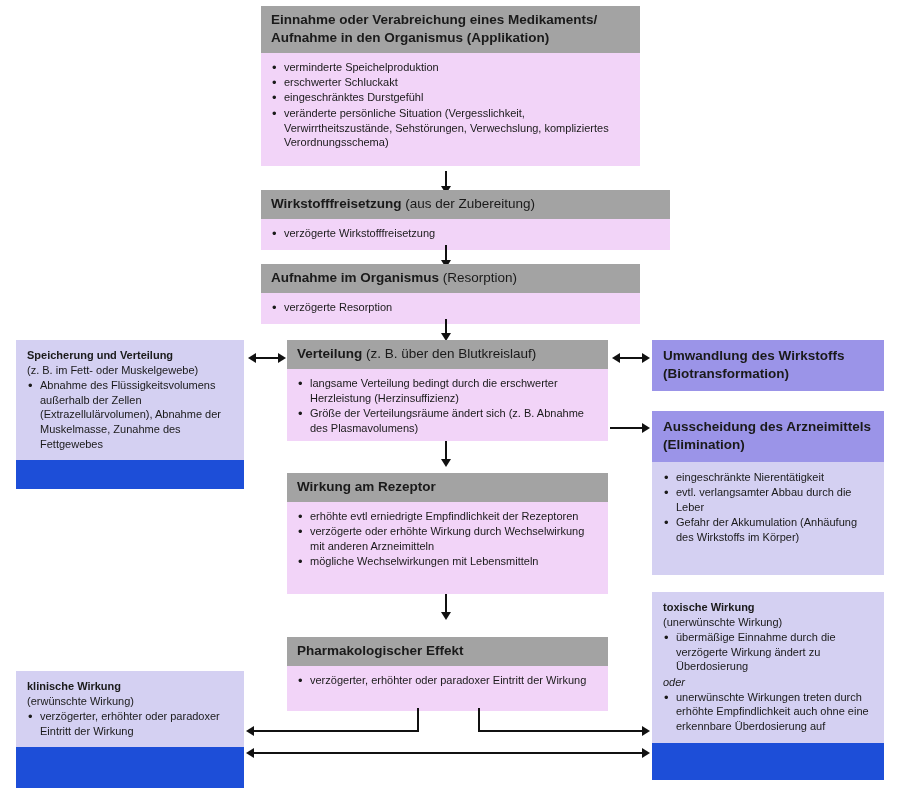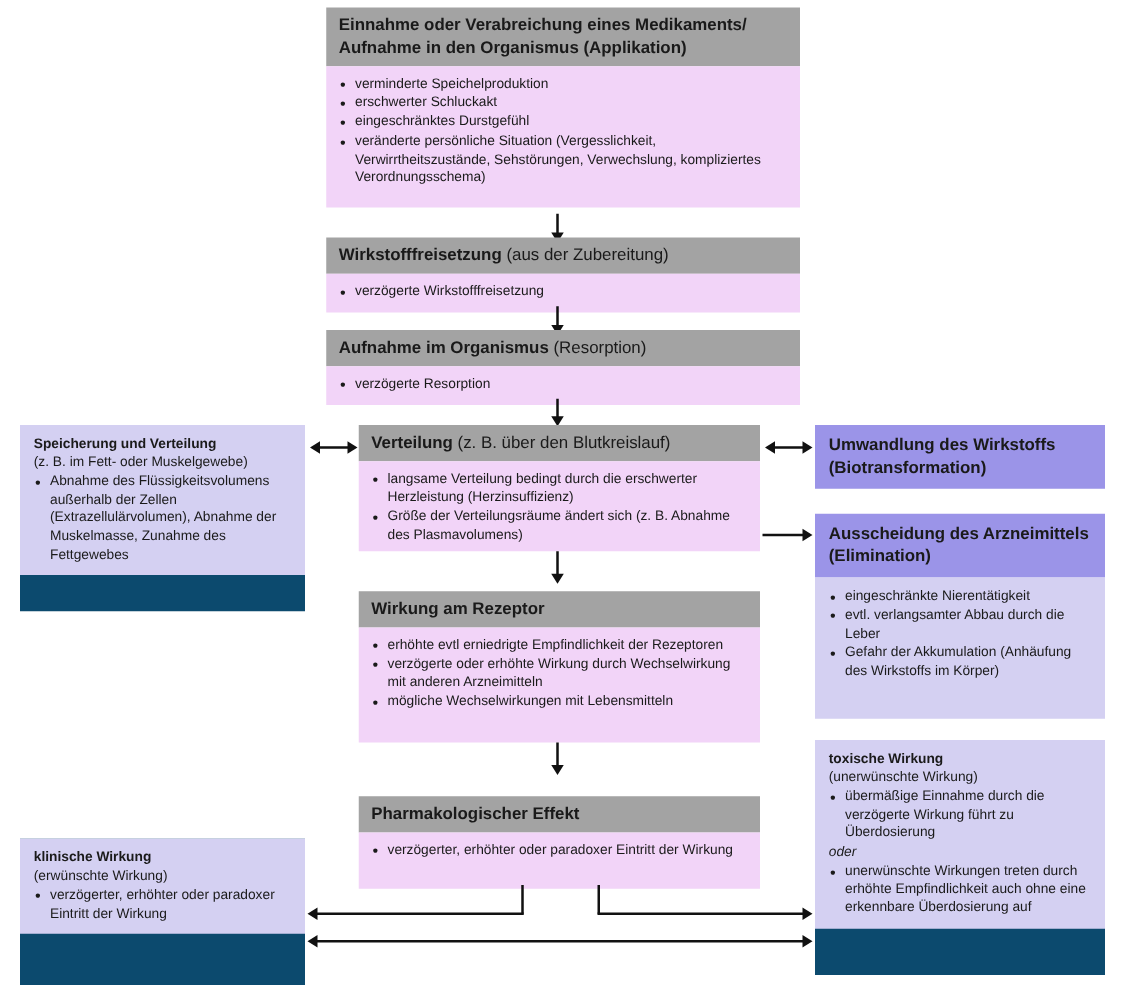--- a/index.html
+++ b/index.html
@@ -32,21 +32,21 @@
     line-height:1.35;
   }
 
   
   .pink .hdr{background:#a3a3a3;}
   .pink .body{background:#f2d4f8;}
 
   
   .violet .hdr{background:#9b94e8;}
   .violet .body{background:#d4d0f2;}
-  .violet.solid{background:#0c4a6e;}
+  .violet.solid{background:#1d4ed8;}
 
   ul{margin:0;padding:0;list-style:none;}
   li{
     position:relative;
     padding-left:13px;
     margin:0 0 0.5px 0;
   }
   li:before{
     content:"\2022";
     position:absolute;
@@ -82,21 +82,21 @@
         <li>erschwerter Schluckakt</li>
         <li>eingeschränktes Durstgefühl</li>
         <li>veränderte persönliche Situation (Vergesslichkeit, Verwirrtheitszustände, Sehstörungen, Verwechslung, kompliziertes Verordnungsschema)</li>
       </ul>
     </div>
   </div>
 
   <div class="ln vline" style="left:445px;top:171px;height:18px;"></div>
   <div class="arrow ar-down" style="left:441px;top:186px;"></div>
 
-  <div class="box pink" style="left:261px;top:190px;width:379px;">
+  <div class="box pink" style="left:261px;top:190px;width:409px;">
     <div class="hdr">
       <span class="b">Wirkstofffreisetzung</span><span> (aus der Zubereitung)</span>
     </div>
     <div class="body">
       <ul>
         <li>verzögerte Wirkstofffreisetzung</li>
       </ul>
     </div>
   </div>
 
@@ -209,21 +209,21 @@
   </div>
 
   <div class="ln hline" style="left:610px;top:427px;width:34px;"></div>
   <div class="arrow ar-right" style="left:642px;top:423px;"></div>
 
   <div class="box violet solid" style="left:652px;top:592px;width:232px;height:188px;">
     <div class="body" style="padding:8px 10px 8px 11px;">
       <div class="plain"><b>toxische Wirkung</b></div>
       <div class="plain">(unerwünschte Wirkung)</div>
       <ul>
-        <li>übermäßige Einnahme durch die verzögerte Wirkung führt zu Überdosierung</li>
+        <li>übermäßige Einnahme durch die verzögerte Wirkung ändert zu Überdosierung</li>
       </ul>
       <div class="plain ital">oder</div>
       <ul>
         <li>unerwünschte Wirkungen treten durch erhöhte Empfindlichkeit auch ohne eine erkennbare Überdosierung auf</li>
       </ul>
     </div>
   </div>
 
   <div class="ln vline" style="left:417px;top:708px;height:23px;"></div>
 

